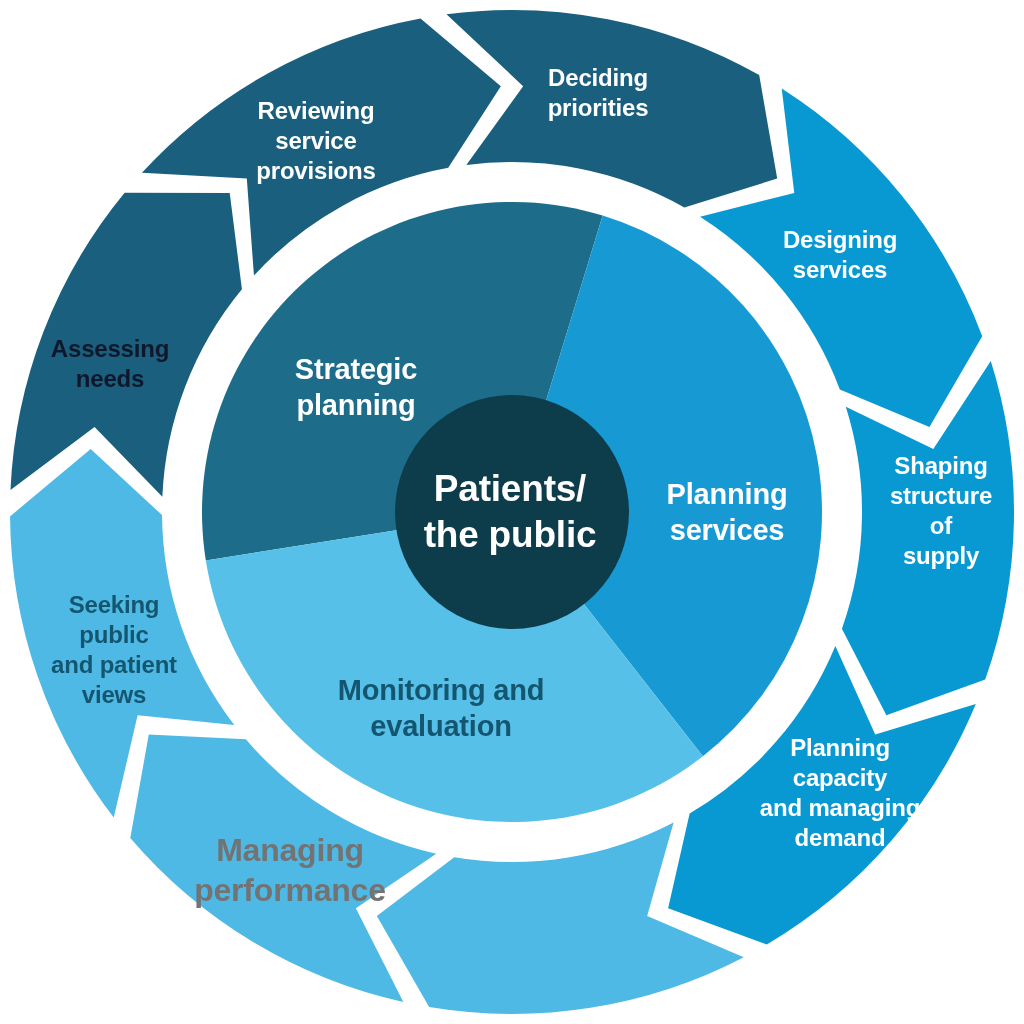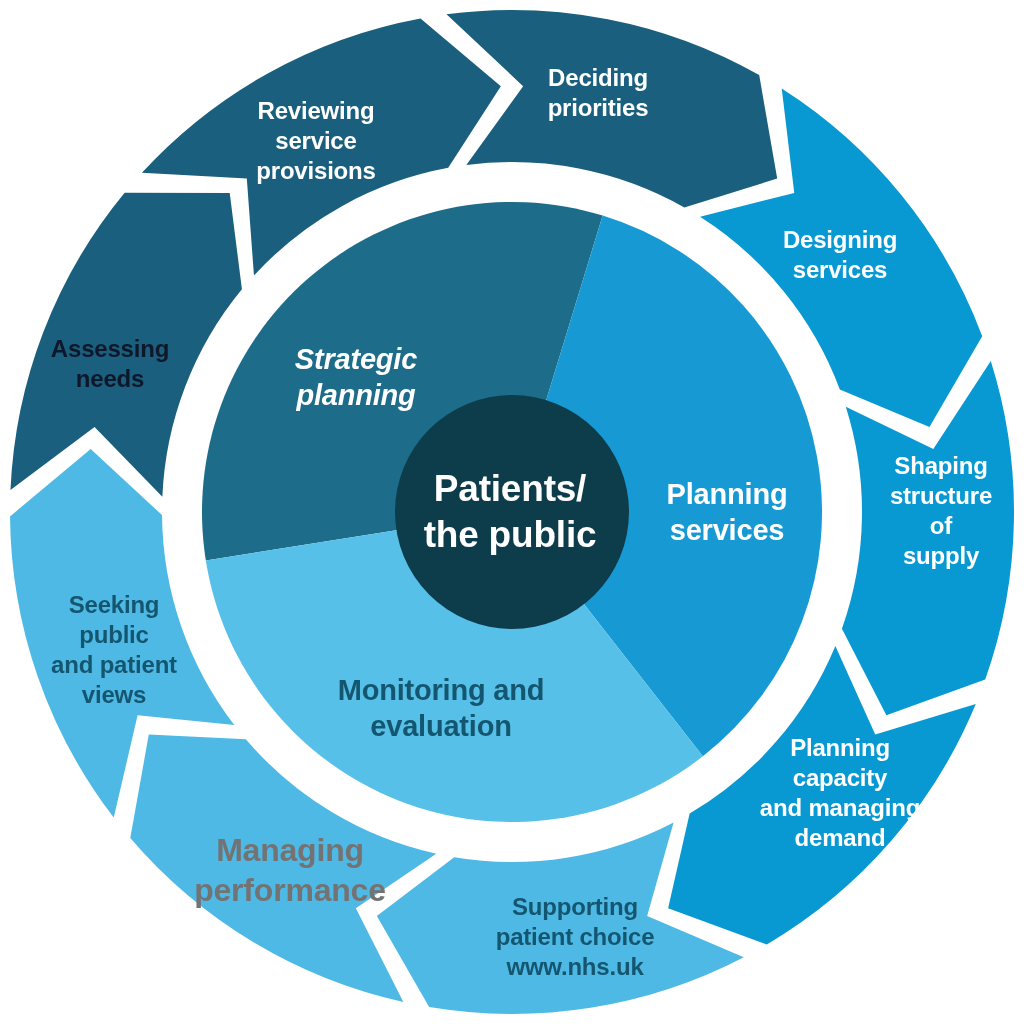--- a/index.html
+++ b/index.html
@@ -54,40 +54,37 @@
       <path d="M 975.79 704.11 A 502 502 0 0 1 766.78 944.54 L 668.13 908.36 L 689.64 813.57 A 350 350 0 0 0 835.36 645.94 L 875.22 734.58 Z" fill="#0899d2"></path>
       <path d="M 743.80 957.28 A 502 502 0 0 1 429.15 1007.12 L 376.83 915.99 L 454.23 857.20 A 350 350 0 0 0 673.61 822.45 L 647.17 915.99 Z" fill="#4fb9e6"></path>
       <path d="M 403.35 1002.10 A 502 502 0 0 1 130.28 838.02 L 148.78 734.58 L 245.86 739.31 A 350 350 0 0 0 436.25 853.70 L 355.87 908.36 Z" fill="#4fb9e6"></path>
       <path d="M 113.74 817.60 A 502 502 0 0 1 10.02 516.38 L 90.68 449.03 L 162.01 515.05 A 350 350 0 0 0 234.33 725.07 L 137.62 715.27 Z" fill="#4fb9e6"></path>
       <path d="M 10.48 490.10 A 502 502 0 0 1 124.64 192.69 L 229.72 192.94 L 241.93 289.37 A 350 350 0 0 0 162.33 496.73 L 94.55 427.07 Z" fill="#1a607e"></path>
       <path d="M 141.89 172.85 A 502 502 0 0 1 420.52 18.41 L 500.85 86.15 L 448.22 167.86 A 350 350 0 0 0 253.95 275.54 L 246.81 178.61 Z" fill="#1a607e"></path>
     </svg>
   <div class="labels-layer" id="labels-layer">
       <div class="seg-label" style="left: 510px; top: 512px; color: rgb(255, 255, 255); font-size: 37px; font-weight: 700;">Patients/
 the public</div>
-      <div class="seg-label" style="left: 356px; top: 377px; color: rgb(255, 255, 255); font-size: 29px; font-weight: 700; font-style: italic;">Strategic
+      <div class="seg-label" style="left: 356px; top: 387px; color: rgb(255, 255, 255); font-size: 29px; font-weight: 700;">Strategic
 planning</div>
       <div class="seg-label" style="left: 727px; top: 512px; color: rgb(255, 255, 255); font-size: 29px; font-weight: 700;">Planning
 services</div>
       <div class="seg-label" style="left: 441px; top: 708px; color: rgb(20, 86, 111); font-size: 29px; font-weight: 700;">Monitoring and
 evaluation</div>
       <div class="seg-label" style="left: 598px; top: 93px; color: rgb(255, 255, 255); font-size: 24px; font-weight: 600;">Deciding
 priorities</div>
       <div class="seg-label" style="left: 840px; top: 255px; color: rgb(255, 255, 255); font-size: 24px; font-weight: 700;">Designing
 services</div>
       <div class="seg-label" style="left: 941px; top: 511px; color: rgb(255, 255, 255); font-size: 24px; font-weight: 600; text-align: center;">Shaping
 structure
 of supply</div>
       <div class="seg-label" style="left: 840px; top: 793px; color: rgb(255, 255, 255); font-size: 24px; font-weight: 600;">Planning
 capacity
 and managing
 demand</div>
-      <div class="seg-label" style="left: 575px; top: 937px; color: rgb(20, 86, 111); font-size: 24px; font-weight: 600;">Supporting
-patient choice
-www.nhs.uk</div>
       <div class="seg-label" style="left: 290px; top: 870px; color: #737373; font-size: 32px; font-weight: 700;">Managing
 performance</div>
       <div class="seg-label" style="left: 114px; top: 650px; color: rgb(20, 86, 111); font-size: 24px; font-weight: 600;">Seeking
 public
 and patient
 views</div>
       <div class="seg-label" style="left: 110px; top: 364px; color: #0f172a; font-size: 24px; font-weight: 600;">Assessing
 needs</div>
       <div class="seg-label" style="left: 297px; top: 141px; color: rgb(255, 255, 255); font-size: 24px; font-weight: 600; margin-left: 19px;">Reviewing
 service

